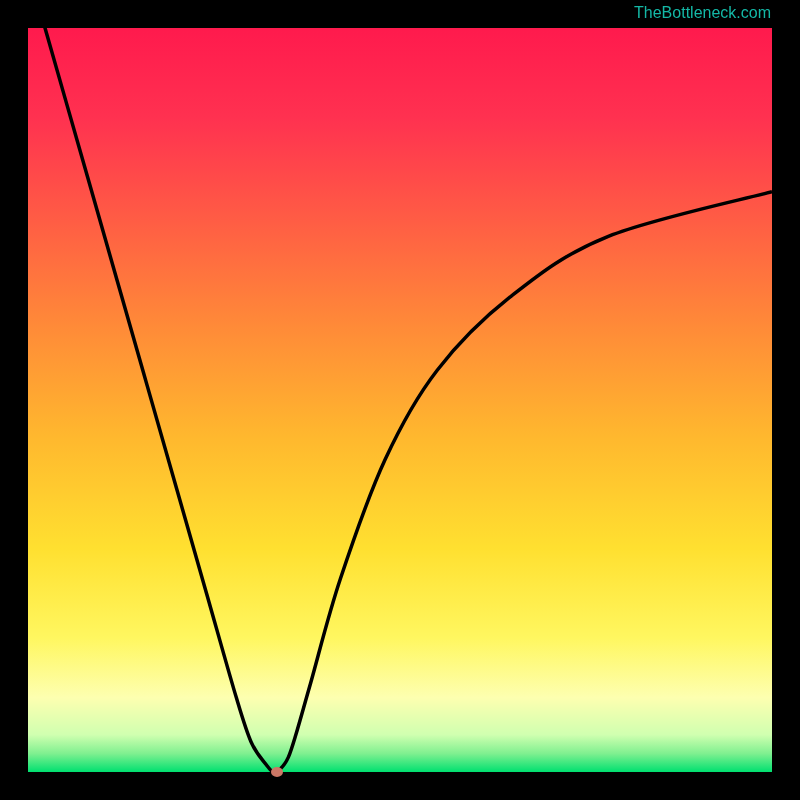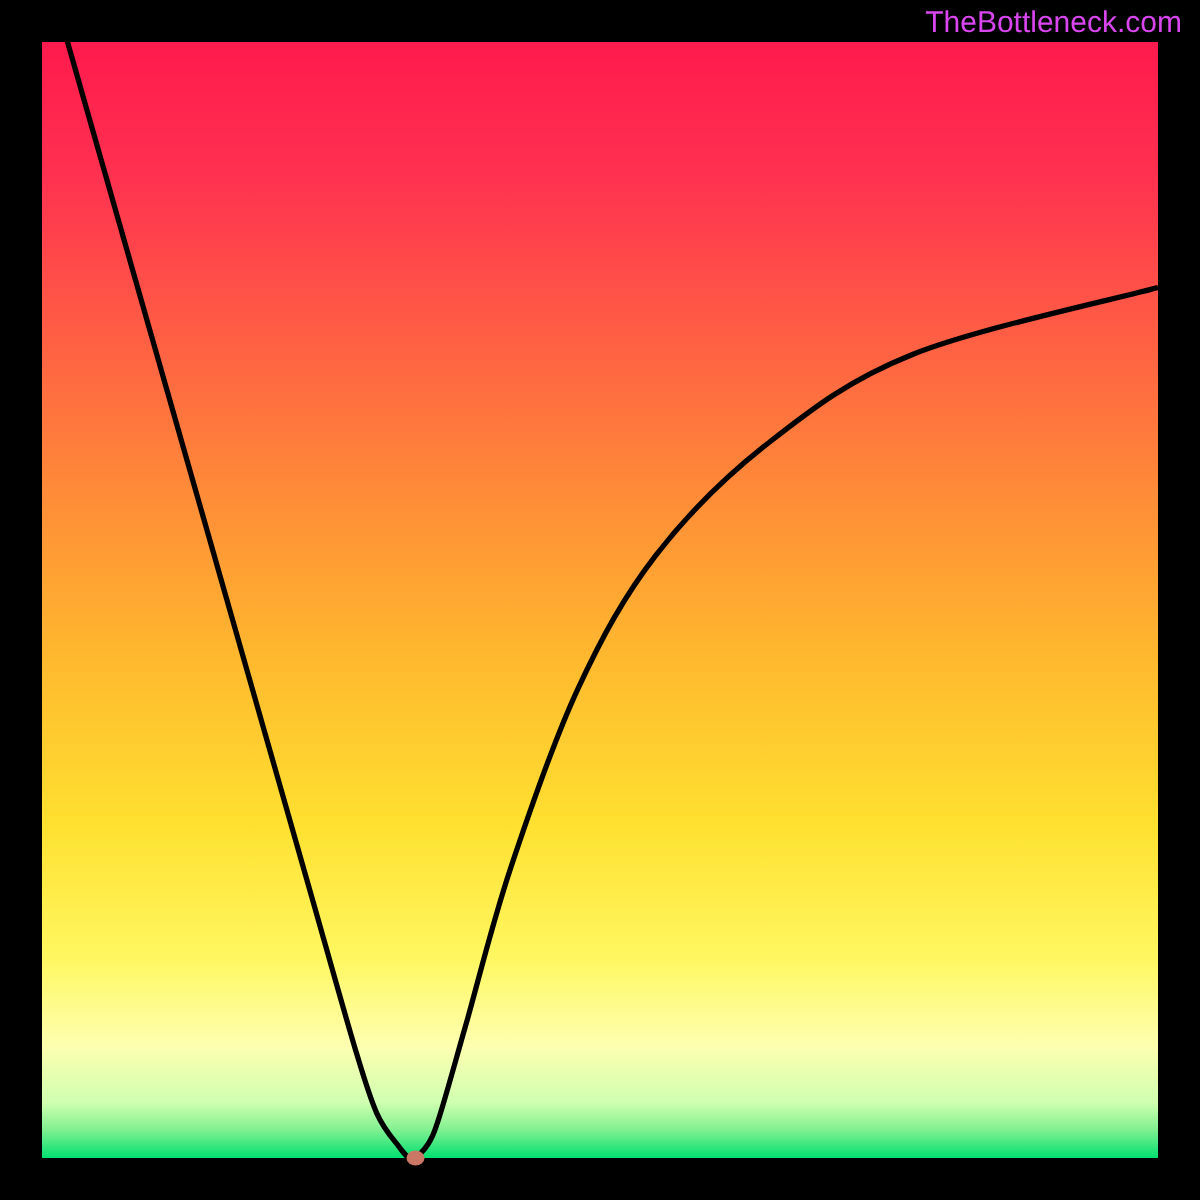--- a/index.html
+++ b/index.html
@@ -1,17 +1,17 @@
 <!DOCTYPE html>
 <html><head>
   <meta charset="utf-8">
   <style>
     * { margin: 0; padding: 0; box-sizing: border-box; }
     body { width: 800px; height: 800px; background: #000; position: relative; font-family: Arial, sans-serif; }
-    .watermark { position: absolute; top: 4px; right: 12px; color: #d946ef; font-size: 20px; z-index: 10; }
+    .watermark { position: absolute; top: 4px; right: 29px; color: #14b8a6; font-size: 16px; z-index: 10; }
     .chart-container { position: absolute; top: 28px; left: 28px; width: 744px; height: 744px; }
     .gradient-bg { position: absolute; width: 100%; height: 100%; }
     .curve-svg { position: absolute; width: 100%; height: 100%; z-index: 2; }
     .marker { position: absolute; width: 12px; height: 10px; background: #cc7766; border-radius: 50%; z-index: 3; transform: translate(-50%, -50%); }
   </style>
 </head>
 <body>
 
 <div class="watermark">TheBottleneck.com</div>
 

